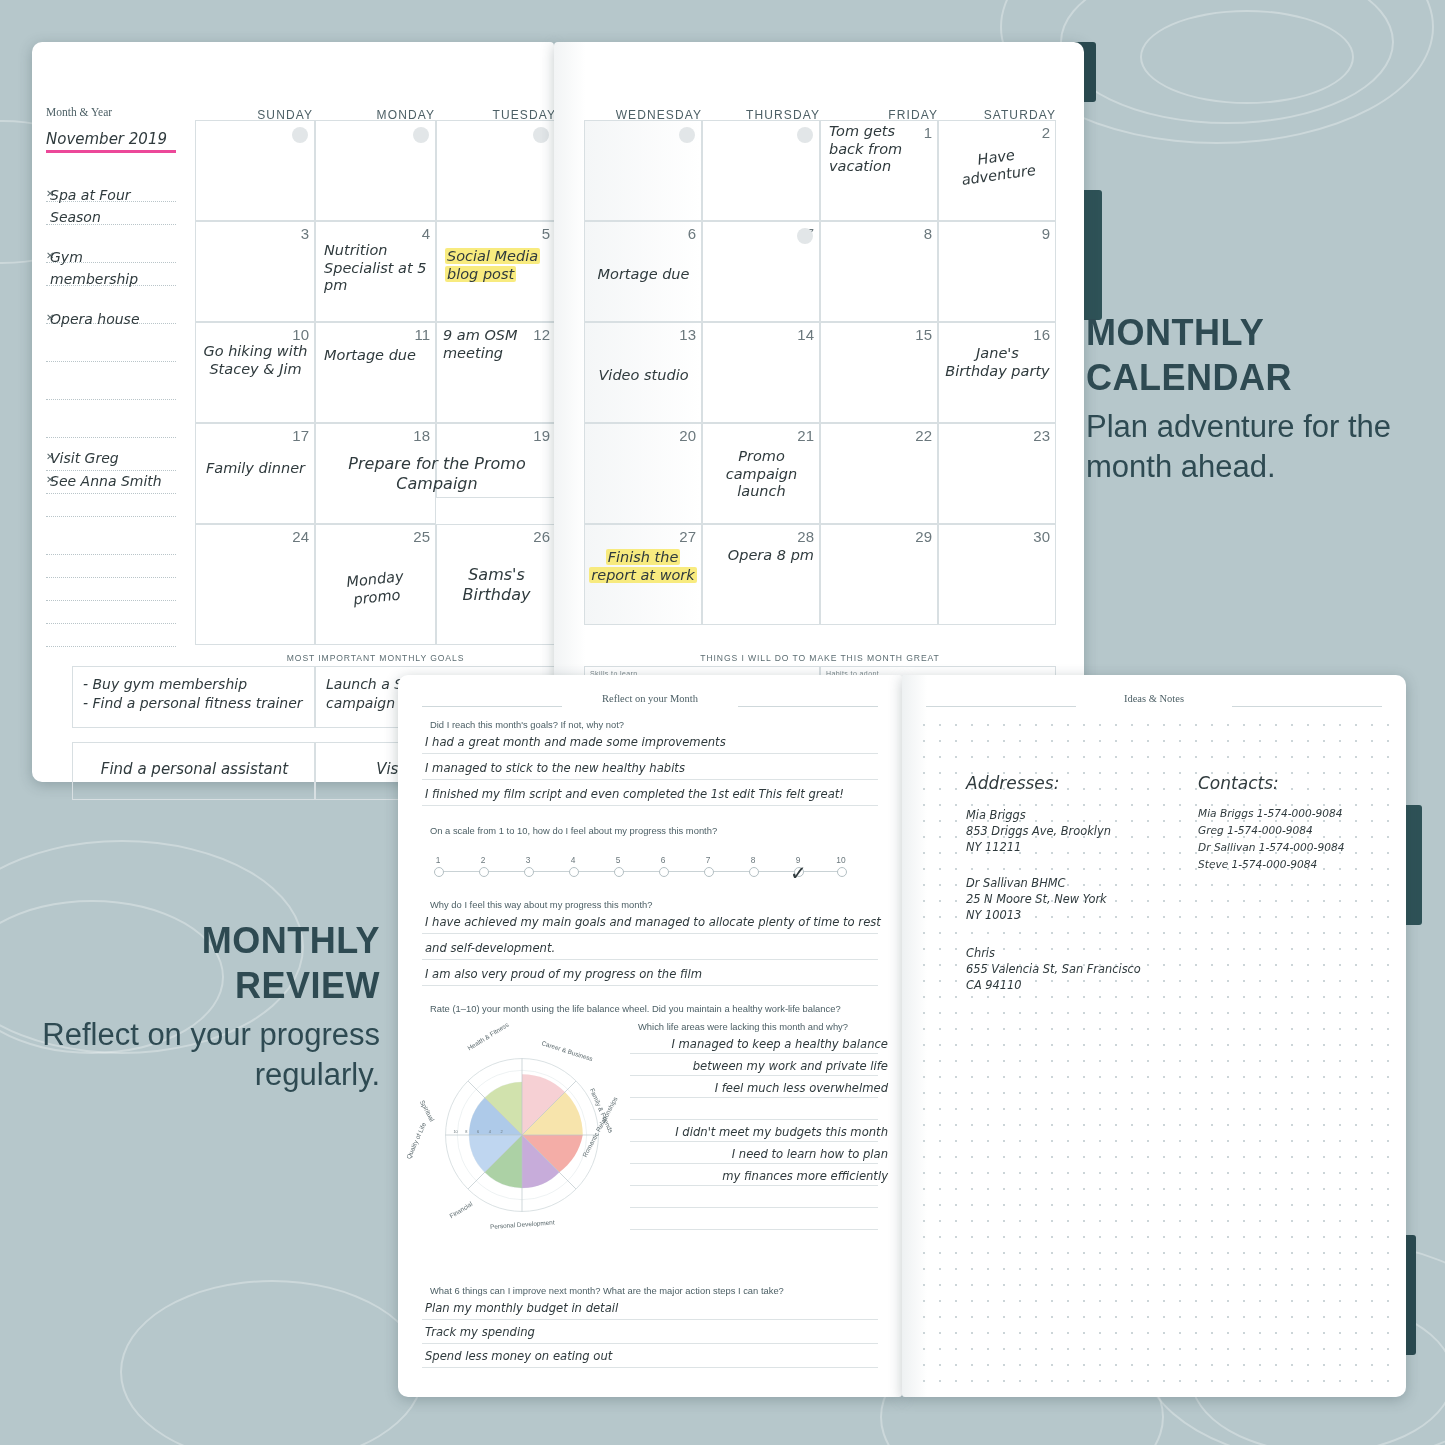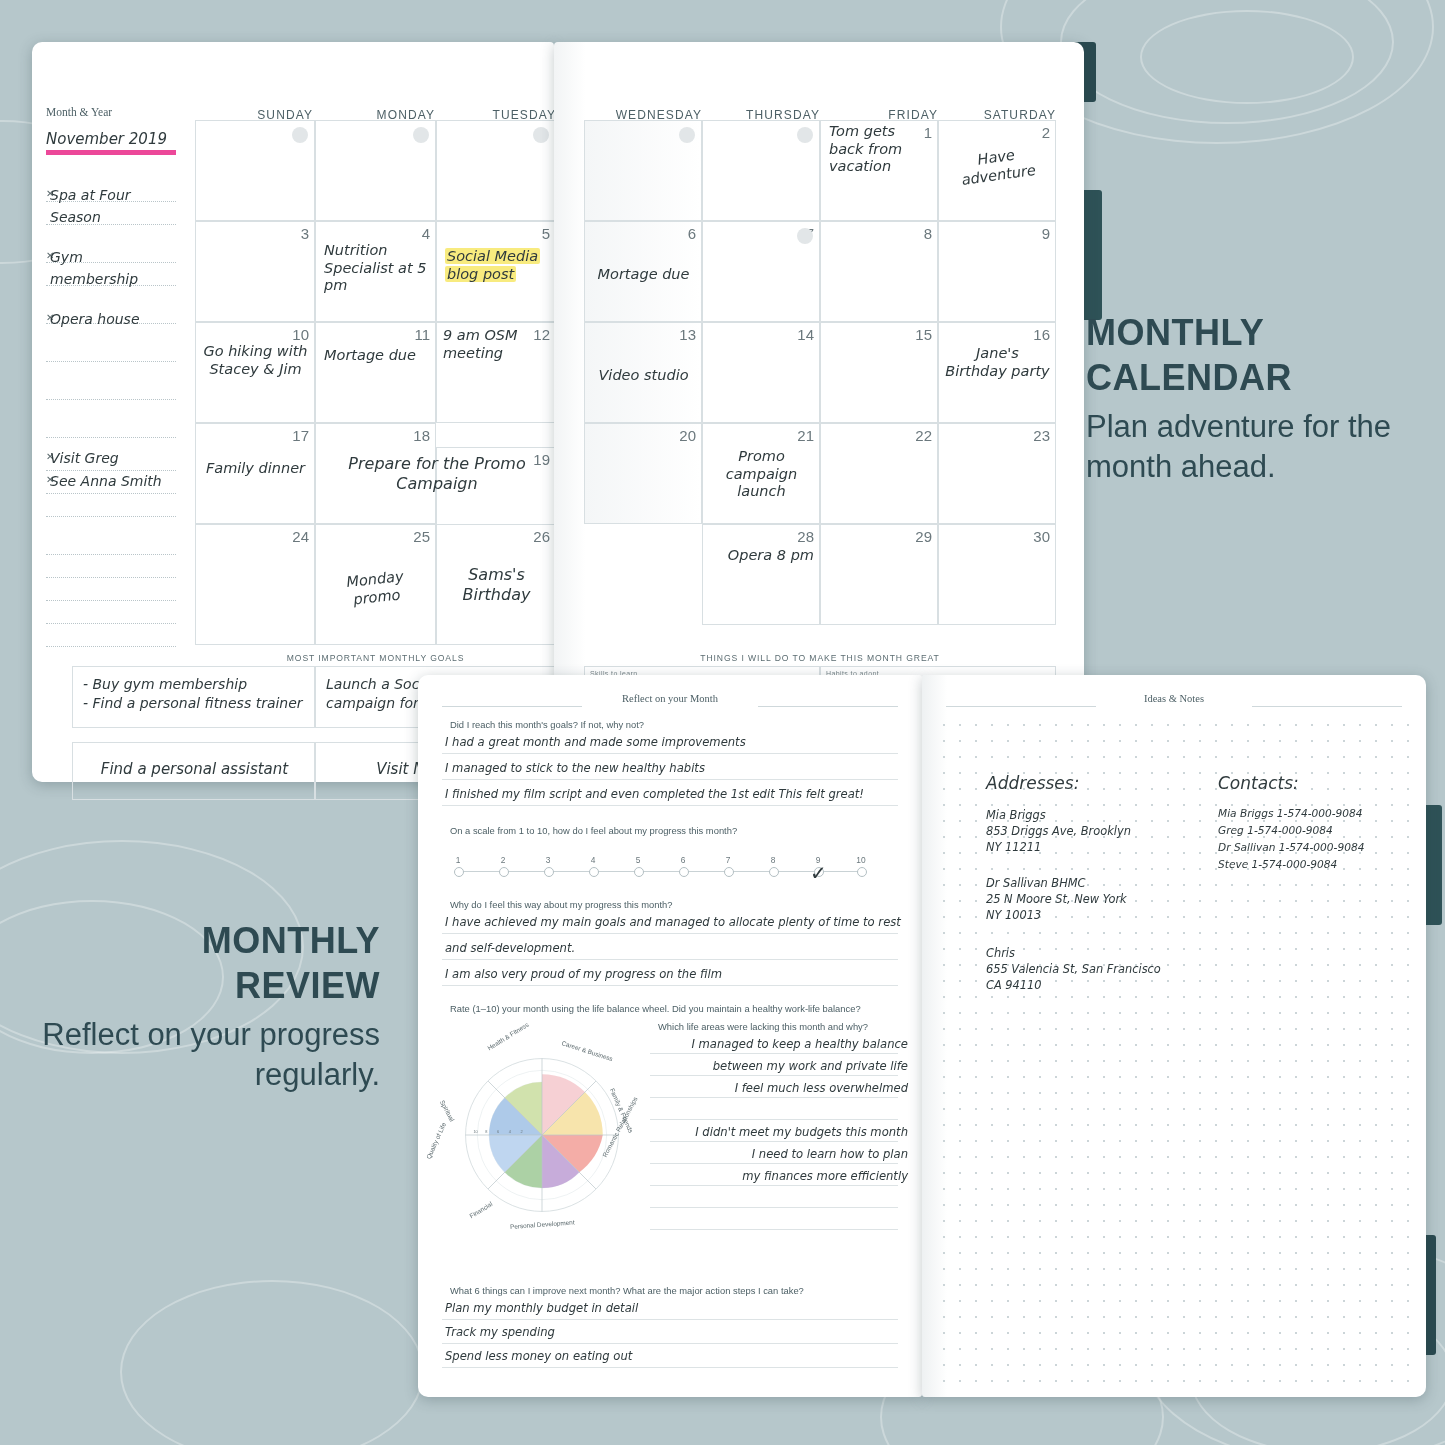--- a/index.html
+++ b/index.html
@@ -138,21 +138,21 @@
   }
   .monthyear-value {
     position: absolute;
     left: 14px;
     top: 88px;
     width: 130px;
     font-family: "DejaVu Sans", sans-serif;
     font-style: italic;
     font-size: 15px;
     color: #2f3a3d;
-    border-bottom: 5px solid #ec4899;
+    border-bottom: 3px solid #ec4899;
     padding-bottom: 2px;
   }
   .todo-line {
     position: absolute;
     left: 14px;
     width: 130px;
     border-bottom: 1px dotted #b9c5c9;
     height: 23px;
   }
   .todo-text {
@@ -201,21 +201,20 @@
     letter-spacing: 0.4px;
   }
 
   
   .book-review {
     position: absolute;
     left: 398px;
     top: 675px;
     width: 1008px;
     height: 740px;
-    margin-left: 20px;
   }
   .page-left-rev {
     left: 0;
     top: 0;
     width: 504px;
     height: 722px;
     border-radius: 10px 3px 3px 10px;
   }
   .page-right-rev {
     left: 504px;
@@ -463,21 +462,21 @@
         <div class="note hand" style="text-align:left;left:6px;top:4px;right:26px;">9 am OSM meeting</div>
       </div>
 
       <div class="cellbox" style="left:163px;top:381px;width:120px;height:101px;">
         <div class="daynum">17</div>
         <div class="note hand" style="top:36px;">Family dinner</div>
       </div>
       <div class="cellbox" style="left:283px;top:381px;width:121px;height:101px;">
         <div class="daynum">18</div>
       </div>
-      <div class="cellbox" style="left:404px;top:381px;width:120px;height:101px;margin-top:24px;">
+      <div class="cellbox" style="left:404px;top:381px;width:120px;height:75px;">
         <div class="daynum">19</div>
       </div>
       <div class="hand" style="position:absolute;left:300px;top:412px;width:210px;text-align:center;font-size:16px;">Prepare for the Promo Campaign</div>
 
       <div class="cellbox" style="left:163px;top:482px;width:120px;height:121px;">
         <div class="daynum">24</div>
       </div>
       <div class="cellbox" style="left:283px;top:482px;width:121px;height:121px;">
         <div class="daynum">25</div>
         <div class="note hand" style="top:46px;transform:rotate(-6deg);">Monday promo</div>
@@ -563,20 +562,24 @@
         <div class="daynum">21</div>
         <div class="note hand" style="top:24px;">Promo campaign launch</div>
       </div>
       <div class="cellbox" style="left:266px;top:381px;width:118px;height:101px;">
         <div class="daynum">22</div>
       </div>
       <div class="cellbox" style="left:384px;top:381px;width:118px;height:101px;">
         <div class="daynum">23</div>
       </div>
 
+      <div class="cellbox" style="left:30px;top:482px;width:118px;height:101px;background:linear-gradient(90deg,#f4f6f7,#fff);">
+        <div class="daynum">27</div>
+        <div class="note hand" style="top:24px;left:4px;right:4px;"><span class="hl">Finish the report at work</span></div>
+      </div>
       <div class="cellbox" style="left:148px;top:482px;width:118px;height:101px;">
         <div class="daynum">28</div>
         <div class="note hand" style="top:22px;text-align:right;left:8px;">Opera 8 pm</div>
       </div>
       <div class="cellbox" style="left:266px;top:482px;width:118px;height:101px;">
         <div class="daynum">29</div>
       </div>
       <div class="cellbox" style="left:384px;top:482px;width:118px;height:101px;">
         <div class="daynum">30</div>
       </div>

